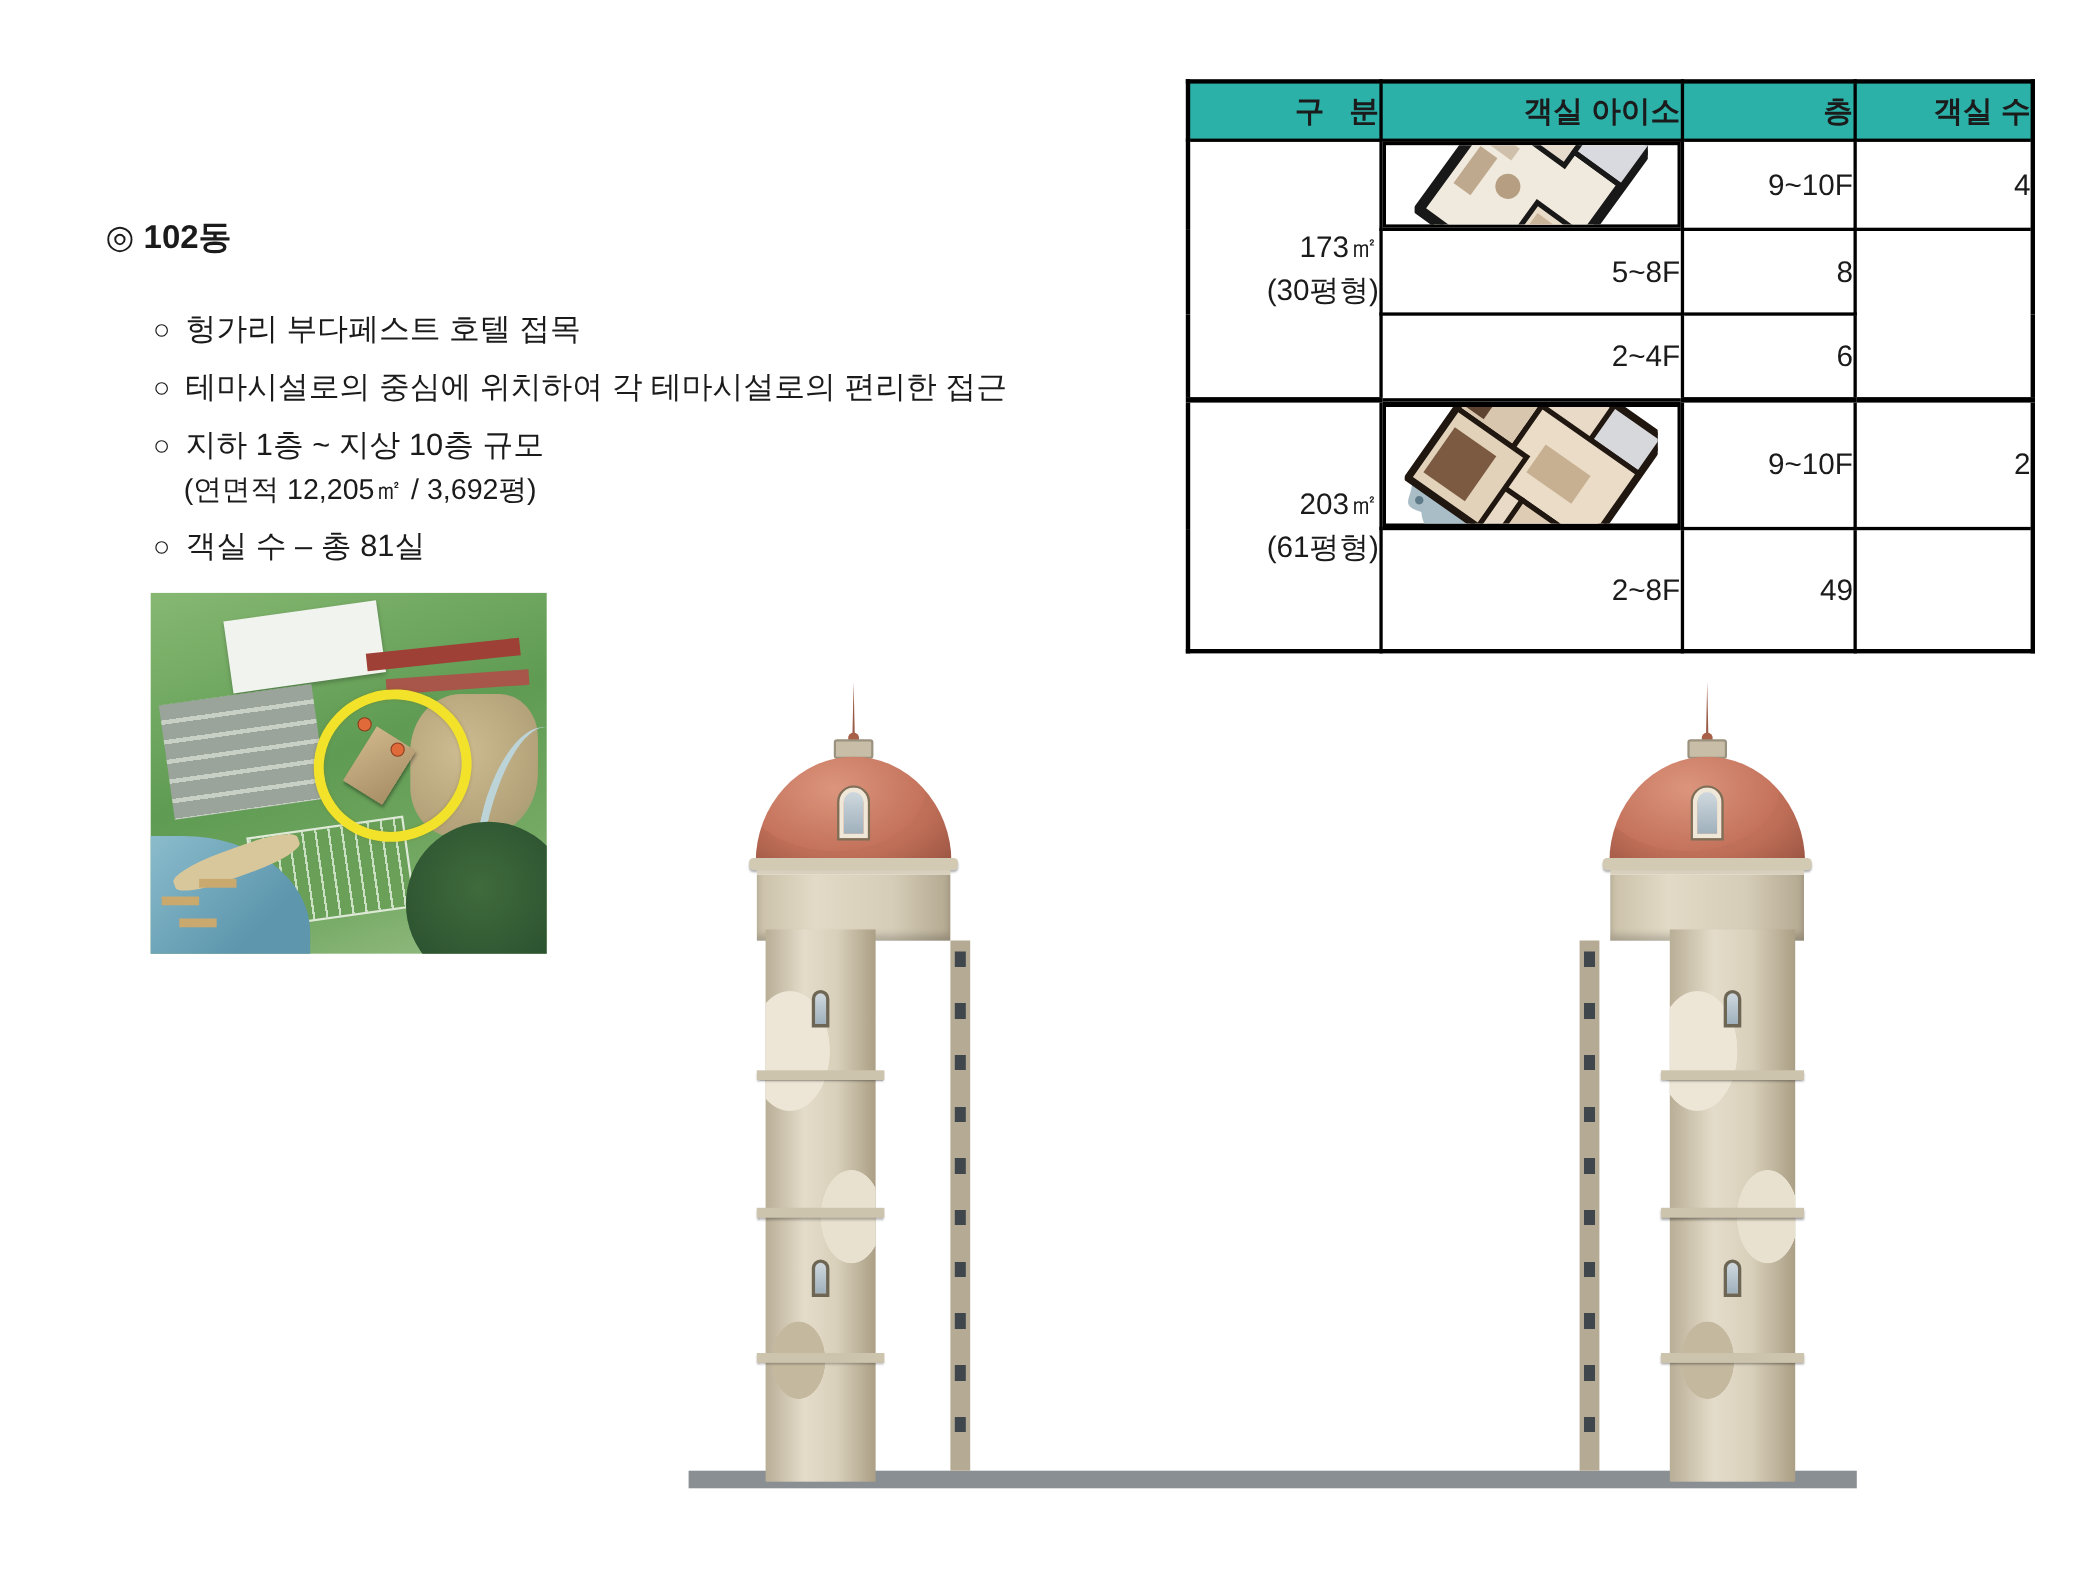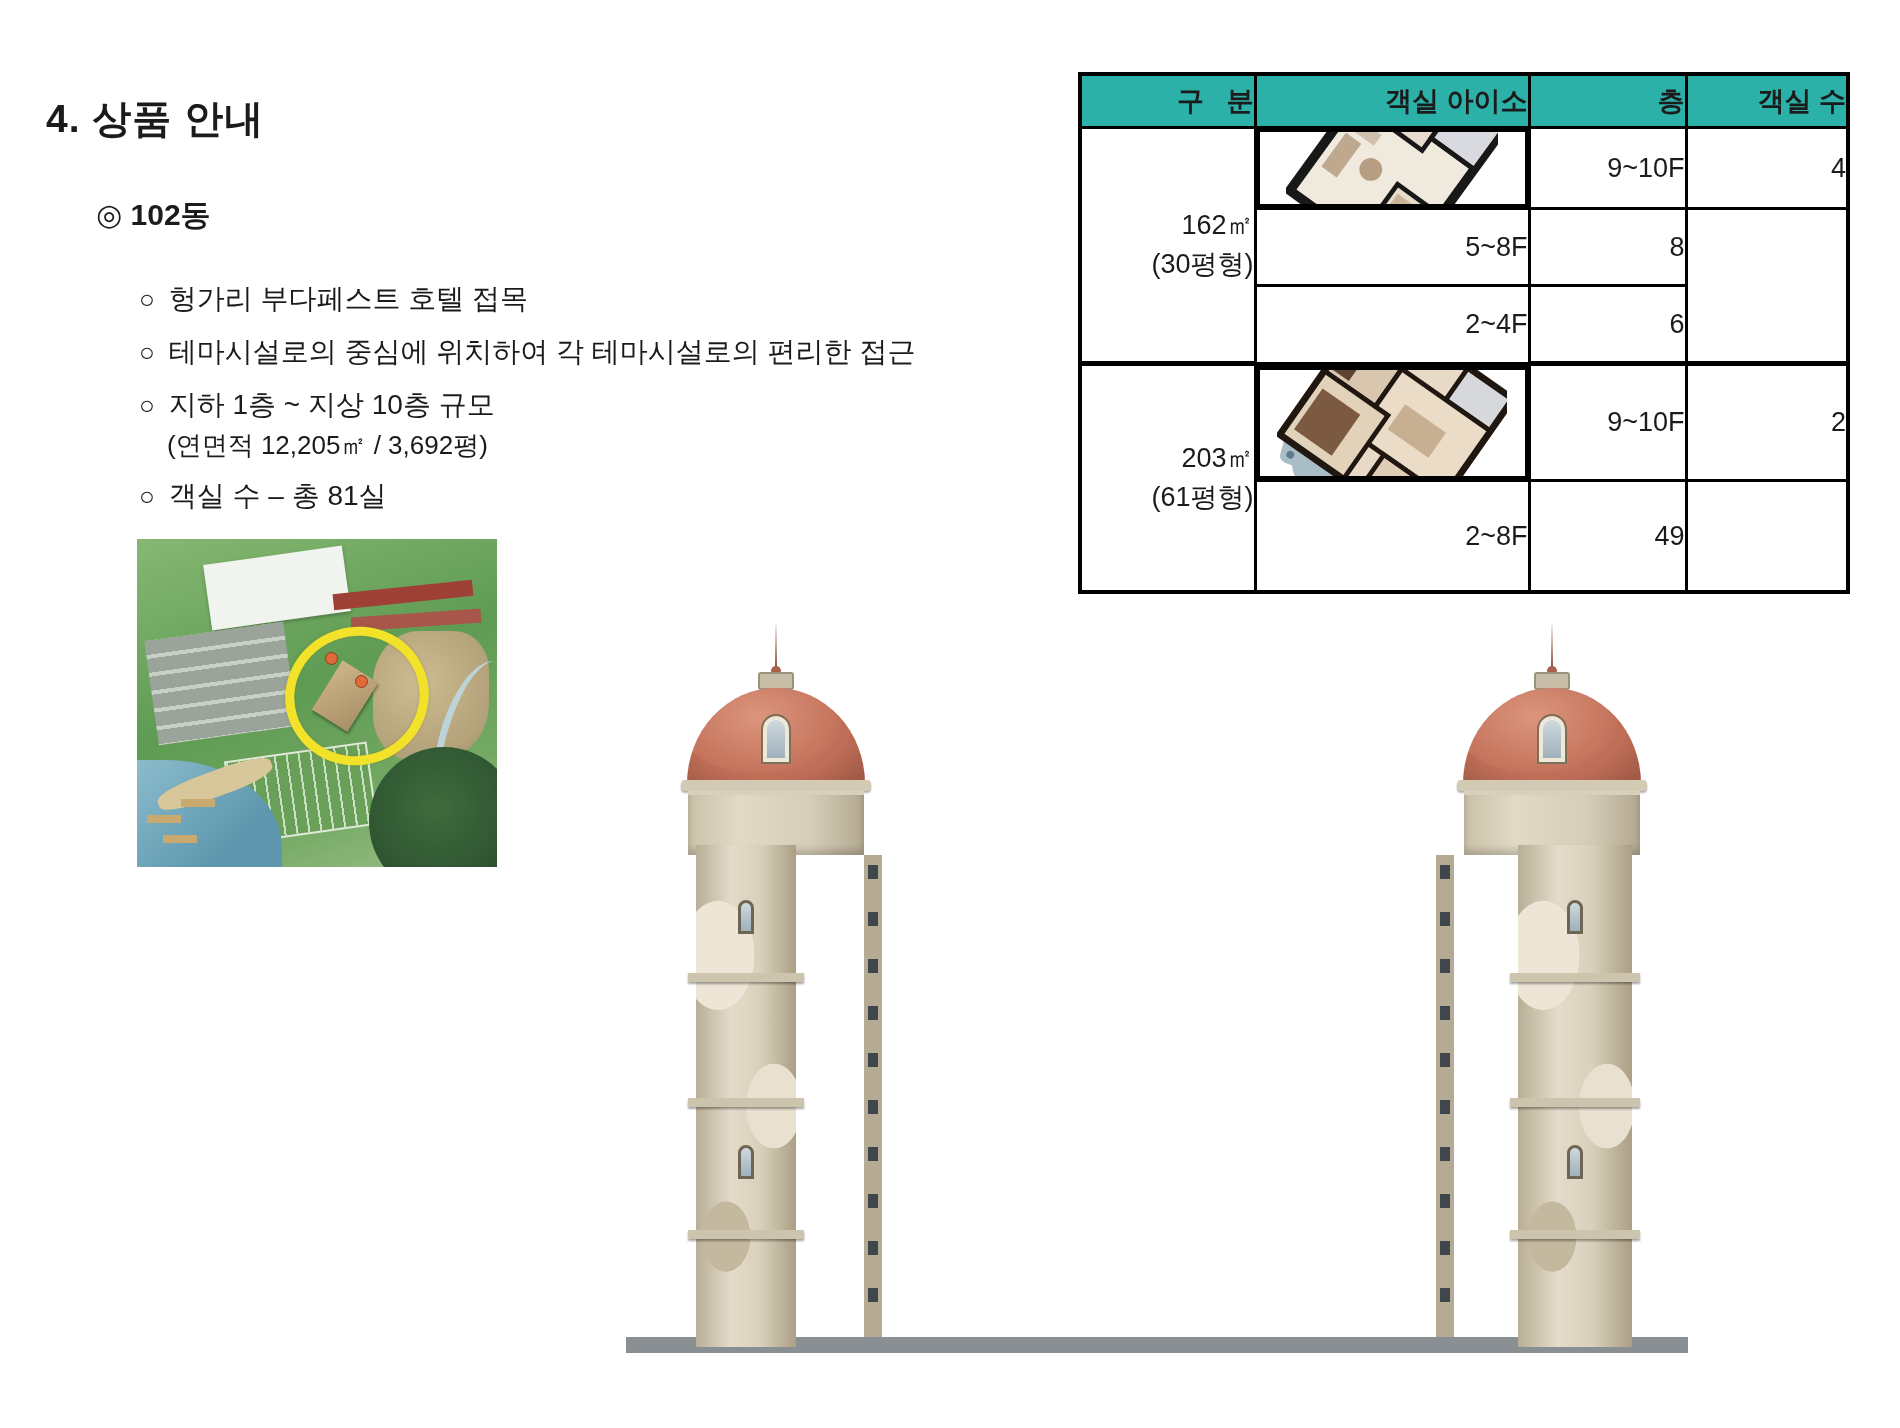--- a/index.html
+++ b/index.html
@@ -118,21 +118,20 @@
   .arch-bay.door{background:linear-gradient(180deg,#7a5a3b 0 18%,#553c27 60%,#3c2a1b);}
 
   
   .plan-svg{display:block;}
 </style>
 </head>
 <body>
 
 <div class="canvas">
 
-  <h1 class="page-title">4. 상품 안내</h1>
   <h2 class="section-label">◎ 102동</h2>
 
   <div class="bullet-block">
     <div class="bullet-line b1">
       <span class="marker">○</span>
       <span>헝가리 부다페스트 호텔 접목</span>
     </div>
     <div class="bullet-line b2">
       <span class="marker">○</span>
       <span>테마시설로의 중심에 위치하여 각 테마시설로의 편리한 접근</span>
@@ -179,21 +178,21 @@
       <tr>
         <th>구   분</th>
         <th>객실 아이소</th>
         <th>층</th>
         <th>객실 수</th>
       </tr>
     </thead>
     <tbody>
       <tr class="r1">
         <td class="size-cell" rowspan="3">
-          <div>162㎡</div>
+          <div>173㎡</div>
           <div>(30평형)</div>
         </td>
         <td class="plan-wrap" rowspan="3">
           <svg class="plan-svg" width="212" height="224" viewBox="0 0 100 118">
             <g transform="rotate(36 50 58)">
               <rect x="14" y="8" width="72" height="92" fill="#f0e9dd" stroke="#181818" stroke-width="5"></rect>
               <rect x="14" y="8" width="44" height="34" fill="#e6dbcc" stroke="#181818" stroke-width="2.5"></rect>
               <rect x="58" y="8" width="28" height="26" fill="#d8dadf" stroke="#181818" stroke-width="2.5"></rect>
               <rect x="58" y="64" width="24" height="30" fill="#e9ddca" stroke="#181818" stroke-width="2.5"></rect>
               <rect x="61" y="68" width="18" height="22" fill="#c9b49a"></rect>

